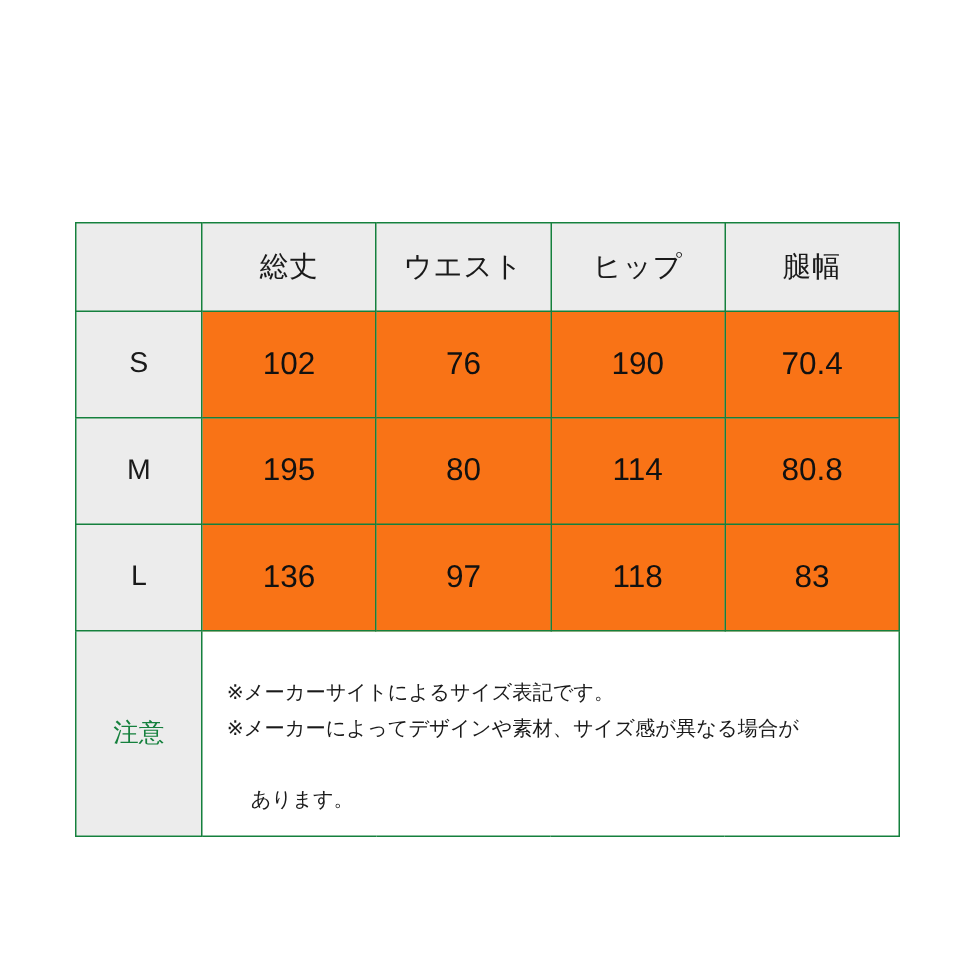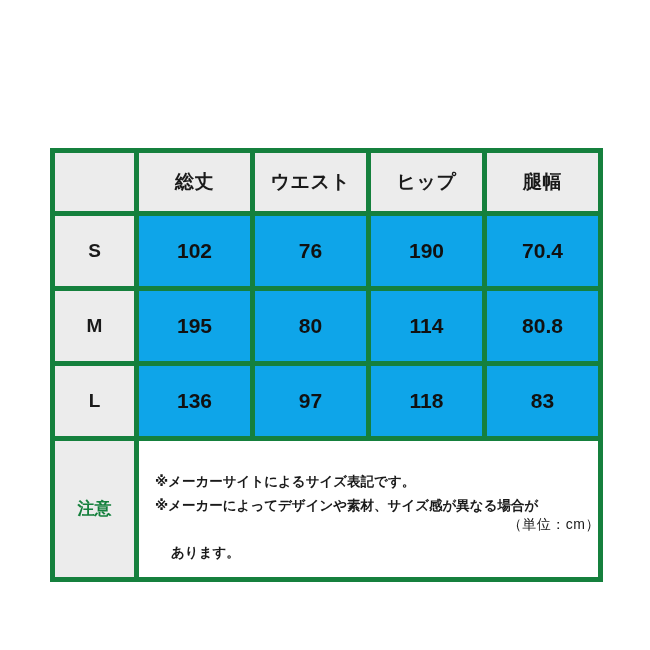--- a/index.html
+++ b/index.html
@@ -26,24 +26,24 @@
     top: 148px;
     width: 550px;
   }
   table.size-table {
     border-collapse: collapse;
     width: 550px;
     table-layout: fixed;
   }
   table.size-table td,
   table.size-table th {
-    border: 5px solid #15803d;
+    border: 1px solid #15803d;
     text-align: center;
     vertical-align: middle;
-    font-weight: bold;
+    font-weight: normal;
     padding: 0;
   }
   
   col.c-label { width: 84px; }
   col.c-data  { width: 116px; }
 
   thead th {
     height: 58px;
     background: #ececec;
     font-size: 19px;
@@ -53,21 +53,21 @@
   thead th.corner {
     background: #ececec;
   }
   tbody td.row-label {
     background: #ececec;
     font-size: 19px;
     height: 70px;
     color: #1a1a1a;
   }
   tbody td.val {
-    background: #0ea5e9;
+    background: #f97316;
     font-size: 21px;
     height: 70px;
     color: #111111;
   }
   tr.note-row td.note-label {
     background: #ececec;
     font-size: 17px;
     height: 90px;
     color: #15803d;
     text-align: center;
@@ -148,15 +148,14 @@
           <td class="note-body" colspan="4">
             <div class="note-line">※メーカーサイトによるサイズ表記です。</div>
             <div class="note-line">※メーカーによってデザインや素材、サイズ感が異なる場合が</div>
             <div class="note-line indent">あります。</div>
           </td>
         </tr>
       </tbody>
     </table>
   </div>
 
-  <div class="unit">（単位：cm）</div>
 
 </div>
 
 </body></html>

